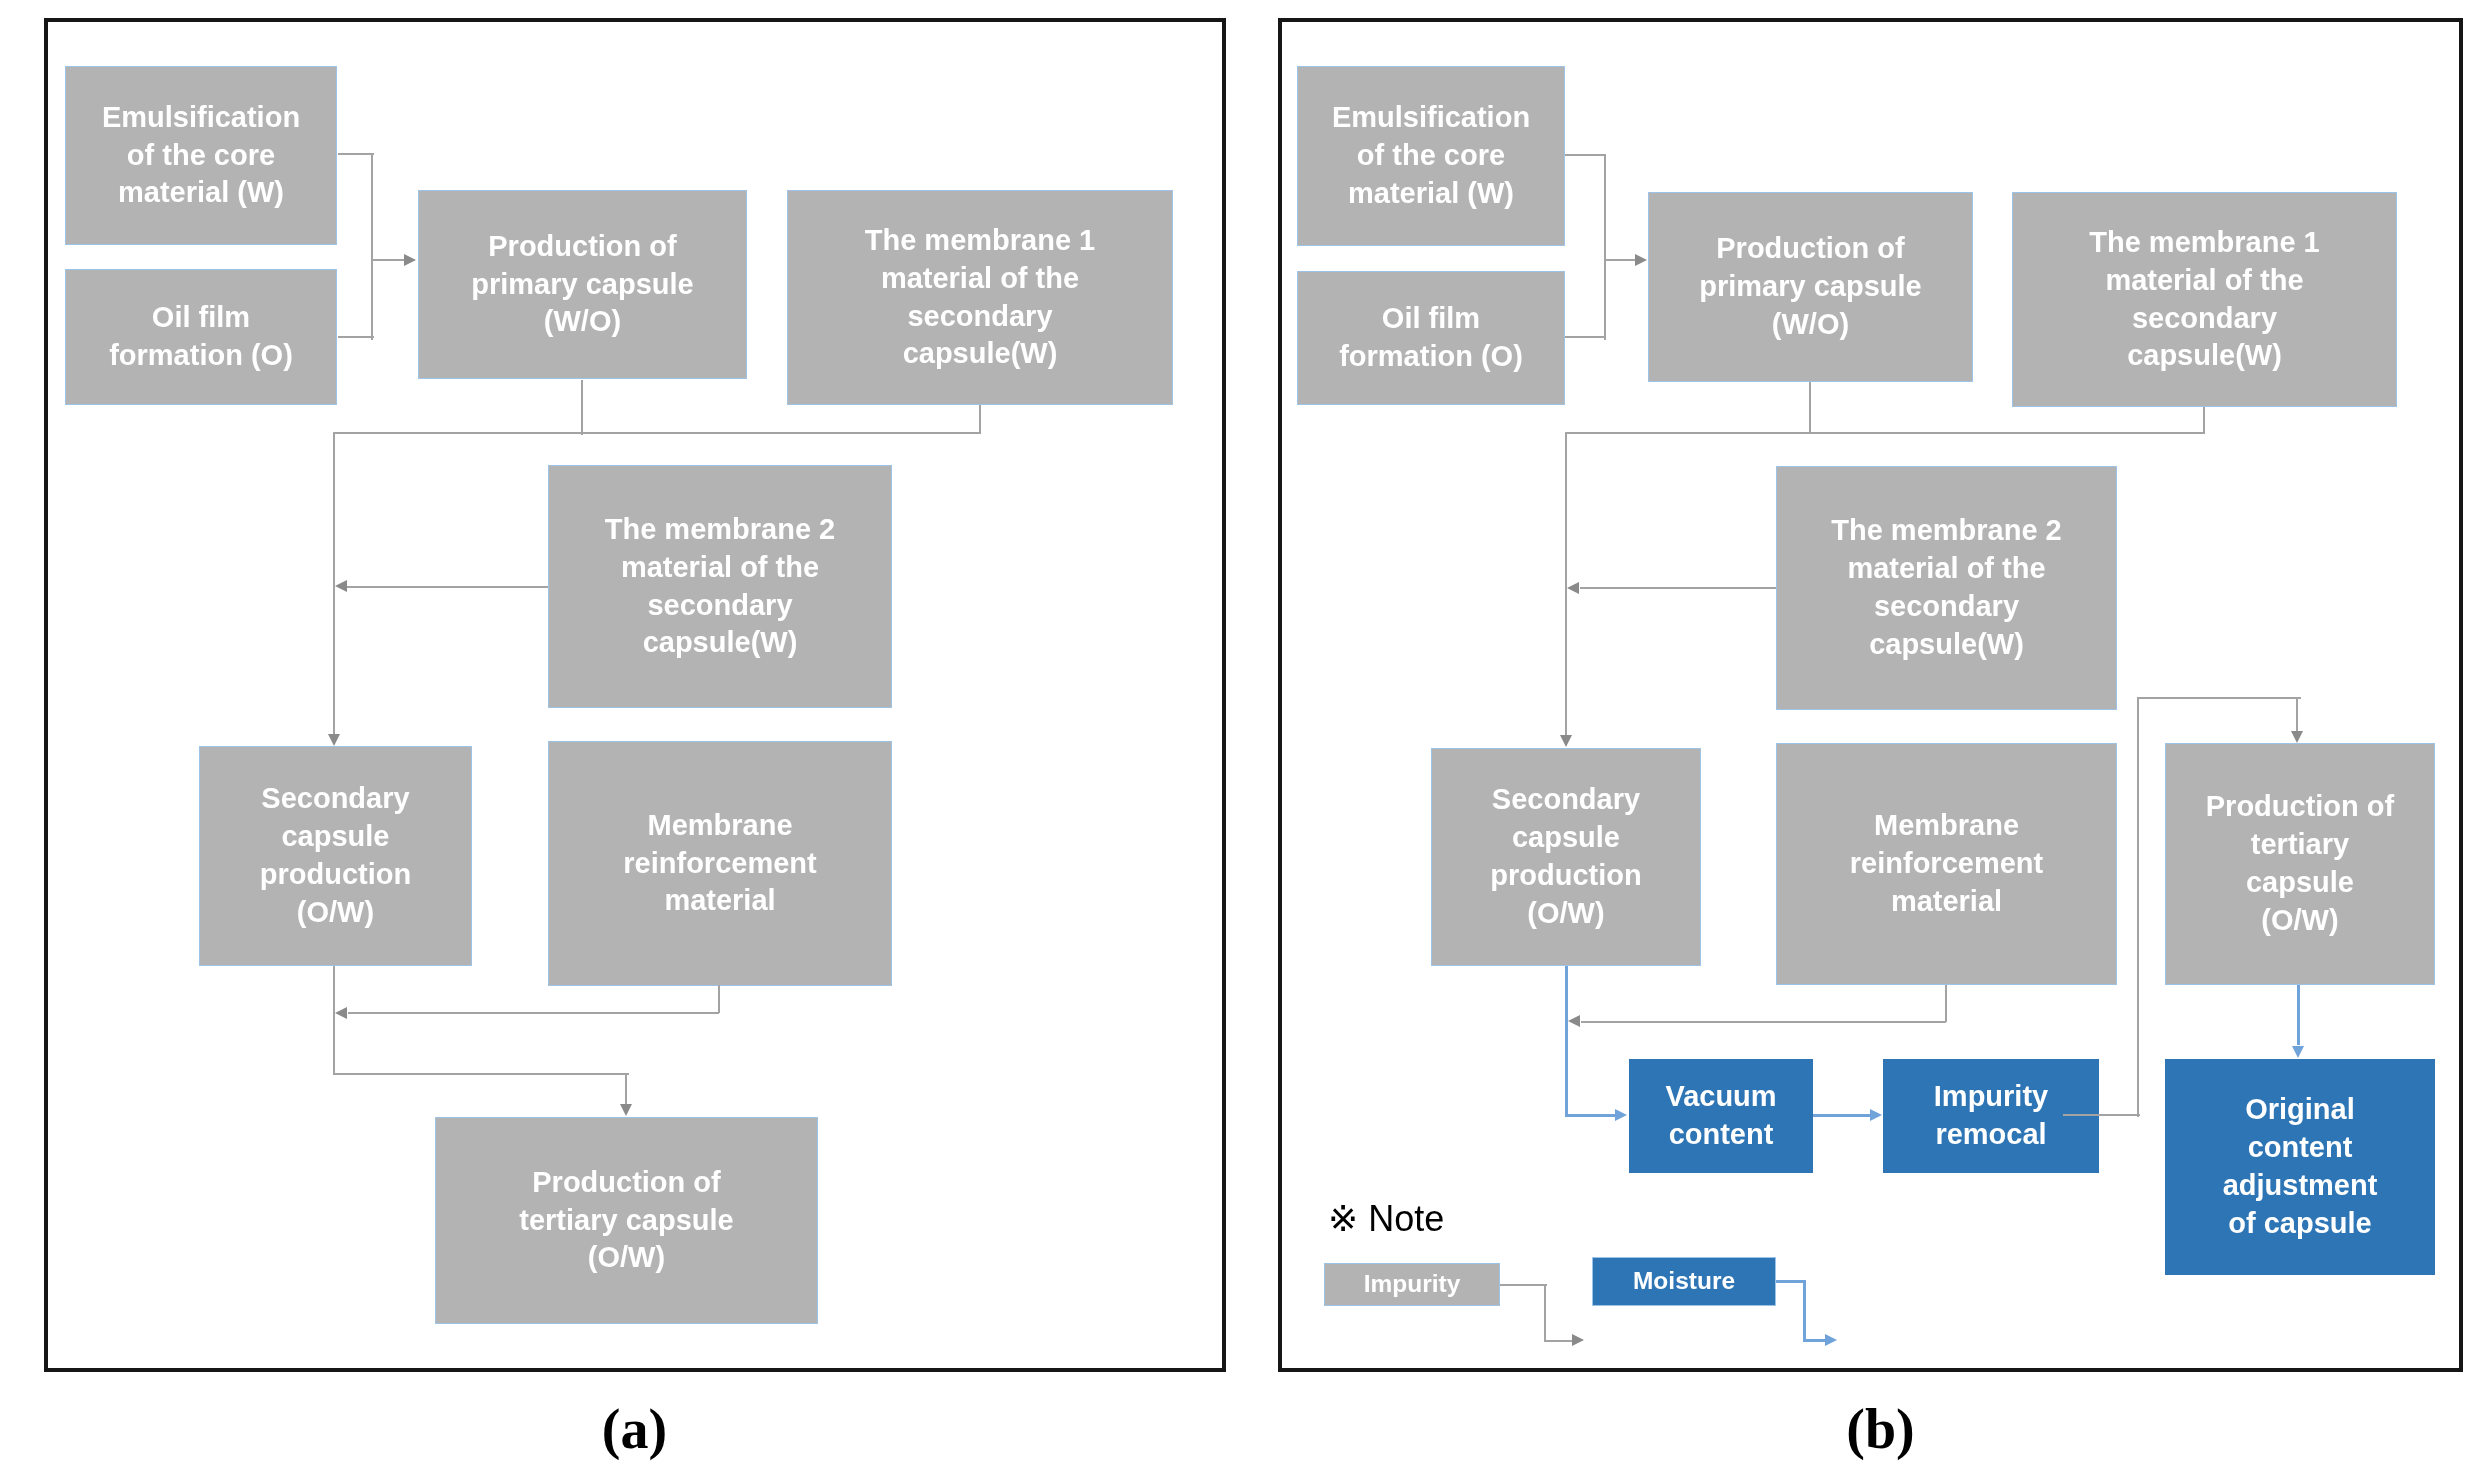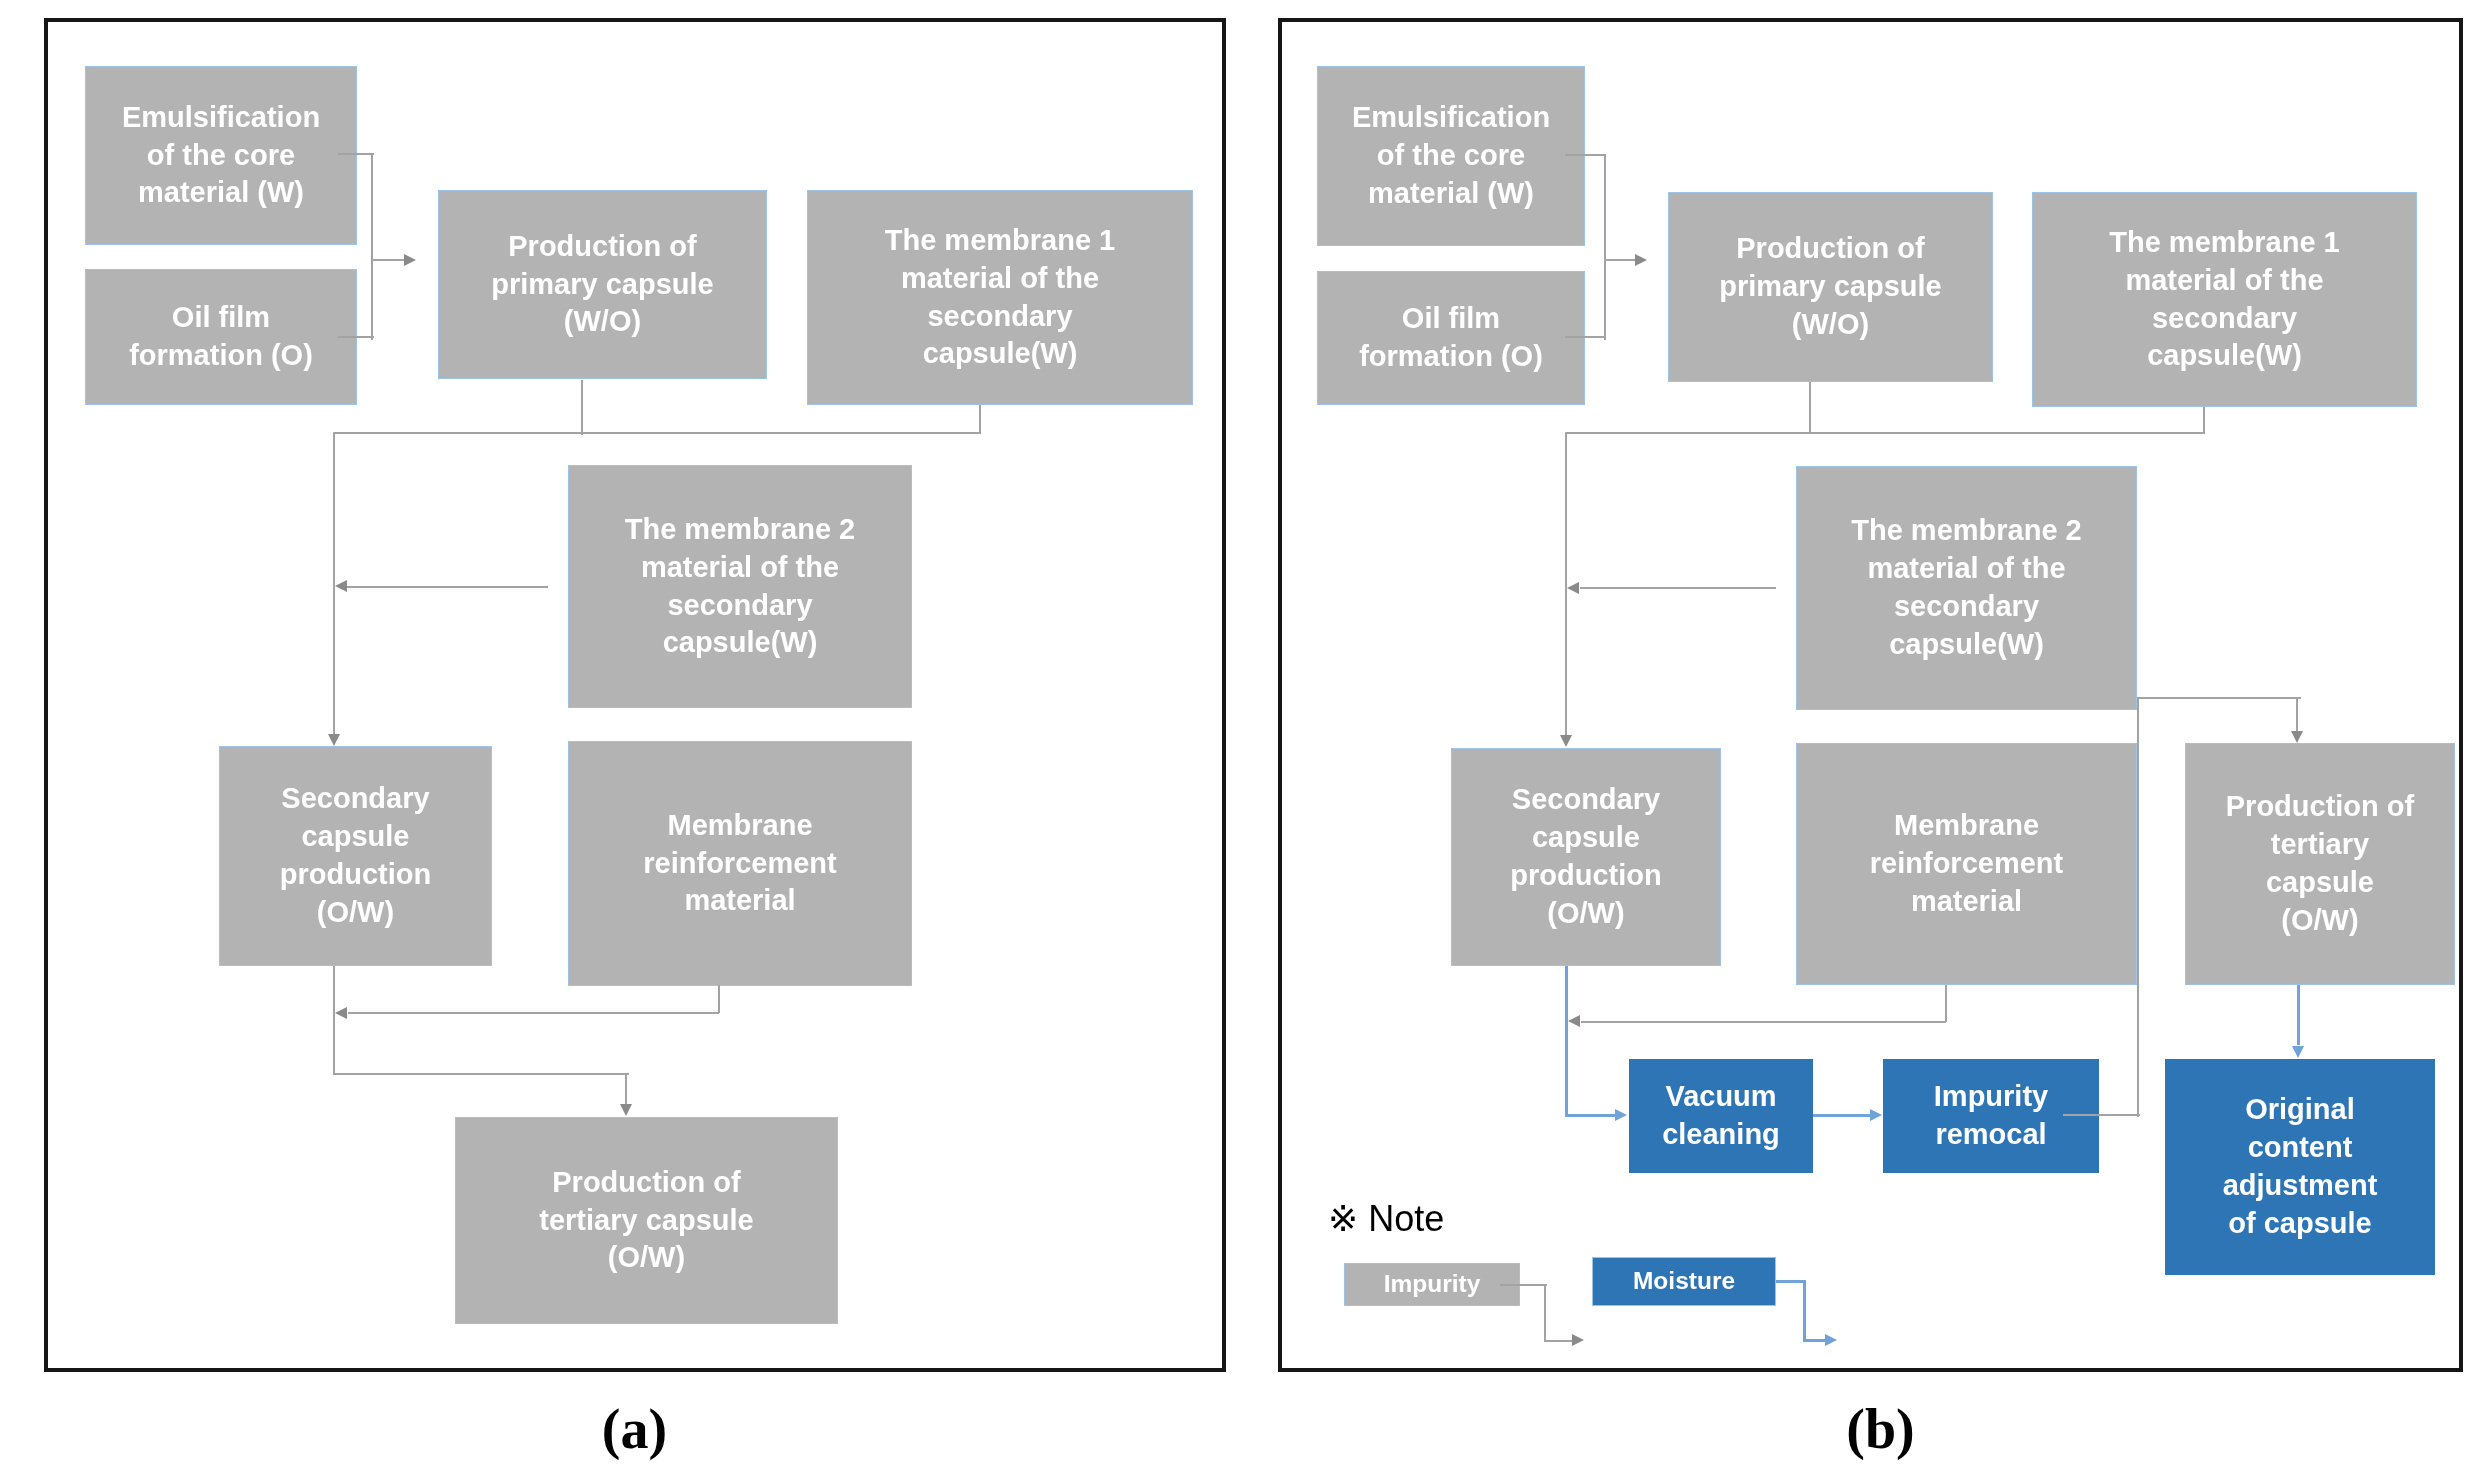--- a/index.html
+++ b/index.html
@@ -23,21 +23,20 @@
     font-weight:bold;
     color:var(--box-text,#ffffff);
     white-space:pre-line;
     box-sizing:border-box;
     font-size:29px;line-height:1.31;
     padding:3.5px;
   }
   .box.gray{
     background:var(--gray-fill,#b3b3b3);
     border:1.7px solid var(--gray-border,#9dc3e6);
-    margin-left:20px;
   }
   .box.blue{
     background:var(--blue-fill,#2e75b6);
     border:none;
   }
   .box.chip{font-size:24.5px;line-height:1.1;}
   .box.chip.blue{border:1.7px solid var(--blue-border,#9dc3e6);}
   .hl{position:absolute;height:2.3px;background:var(--line-gray,#a3a3a3);}
   .vl{position:absolute;width:2.3px;background:var(--line-gray,#a3a3a3);}
   .hl.blue{background:var(--line-blue,#6fa3d9);height:2.9px;}
@@ -137,21 +136,21 @@
 production
 (O/W)</div>
   <div class="box gray" style="left:1776px;top:743px;width:341px;height:242px">Membrane
 reinforcement
 material</div>
   <div class="box gray" style="left:2165px;top:743px;width:270px;height:242px">Production of
 tertiary
 capsule
 (O/W)</div>
   <div class="box blue" style="left:1629px;top:1059px;width:184px;height:114px">Vacuum
-cleaning</div>
+content</div>
   <div class="box blue" style="left:1883px;top:1059px;width:216px;height:114px">Impurity
 remocal</div>
   <div class="box blue" style="left:2165px;top:1059px;width:270px;height:216px">Original
 content
 adjustment
 of capsule</div>
 
   <div class="hl" style="left:1565px;top:154px;width:41px"></div>
   <div class="vl" style="left:1604px;top:154px;height:186px"></div>
   <div class="hl" style="left:1565px;top:336px;width:41px"></div>

